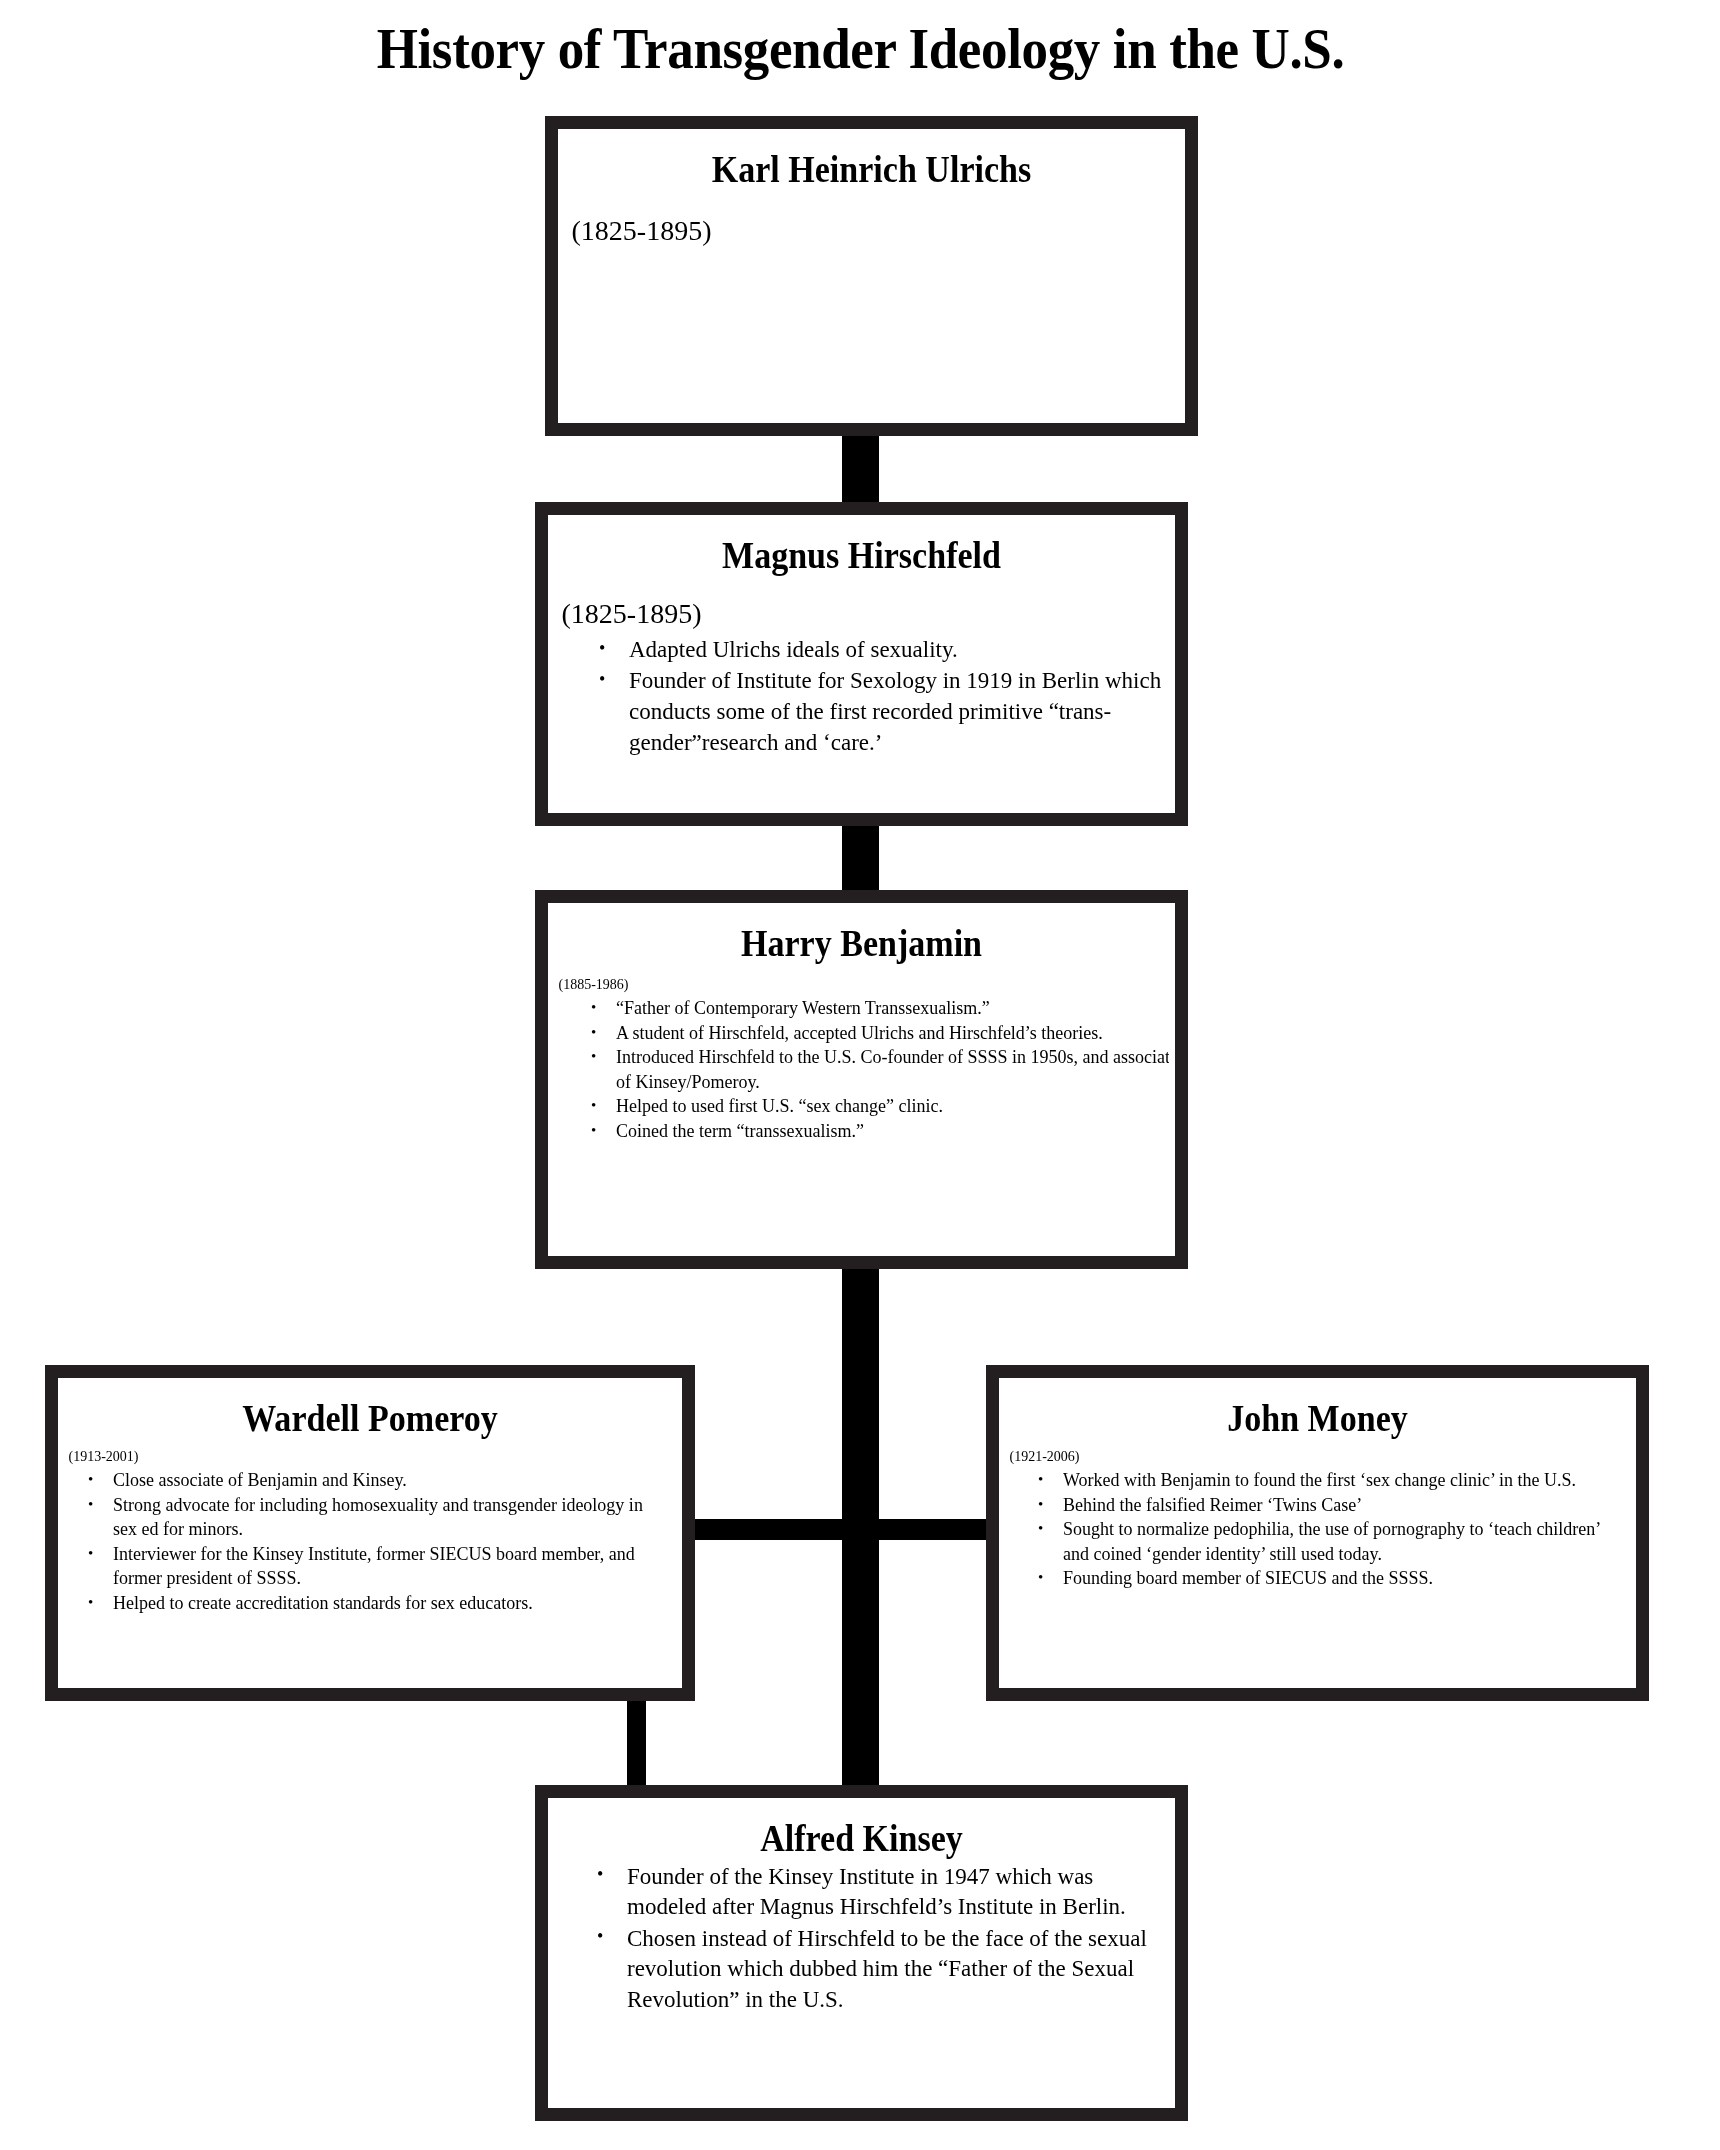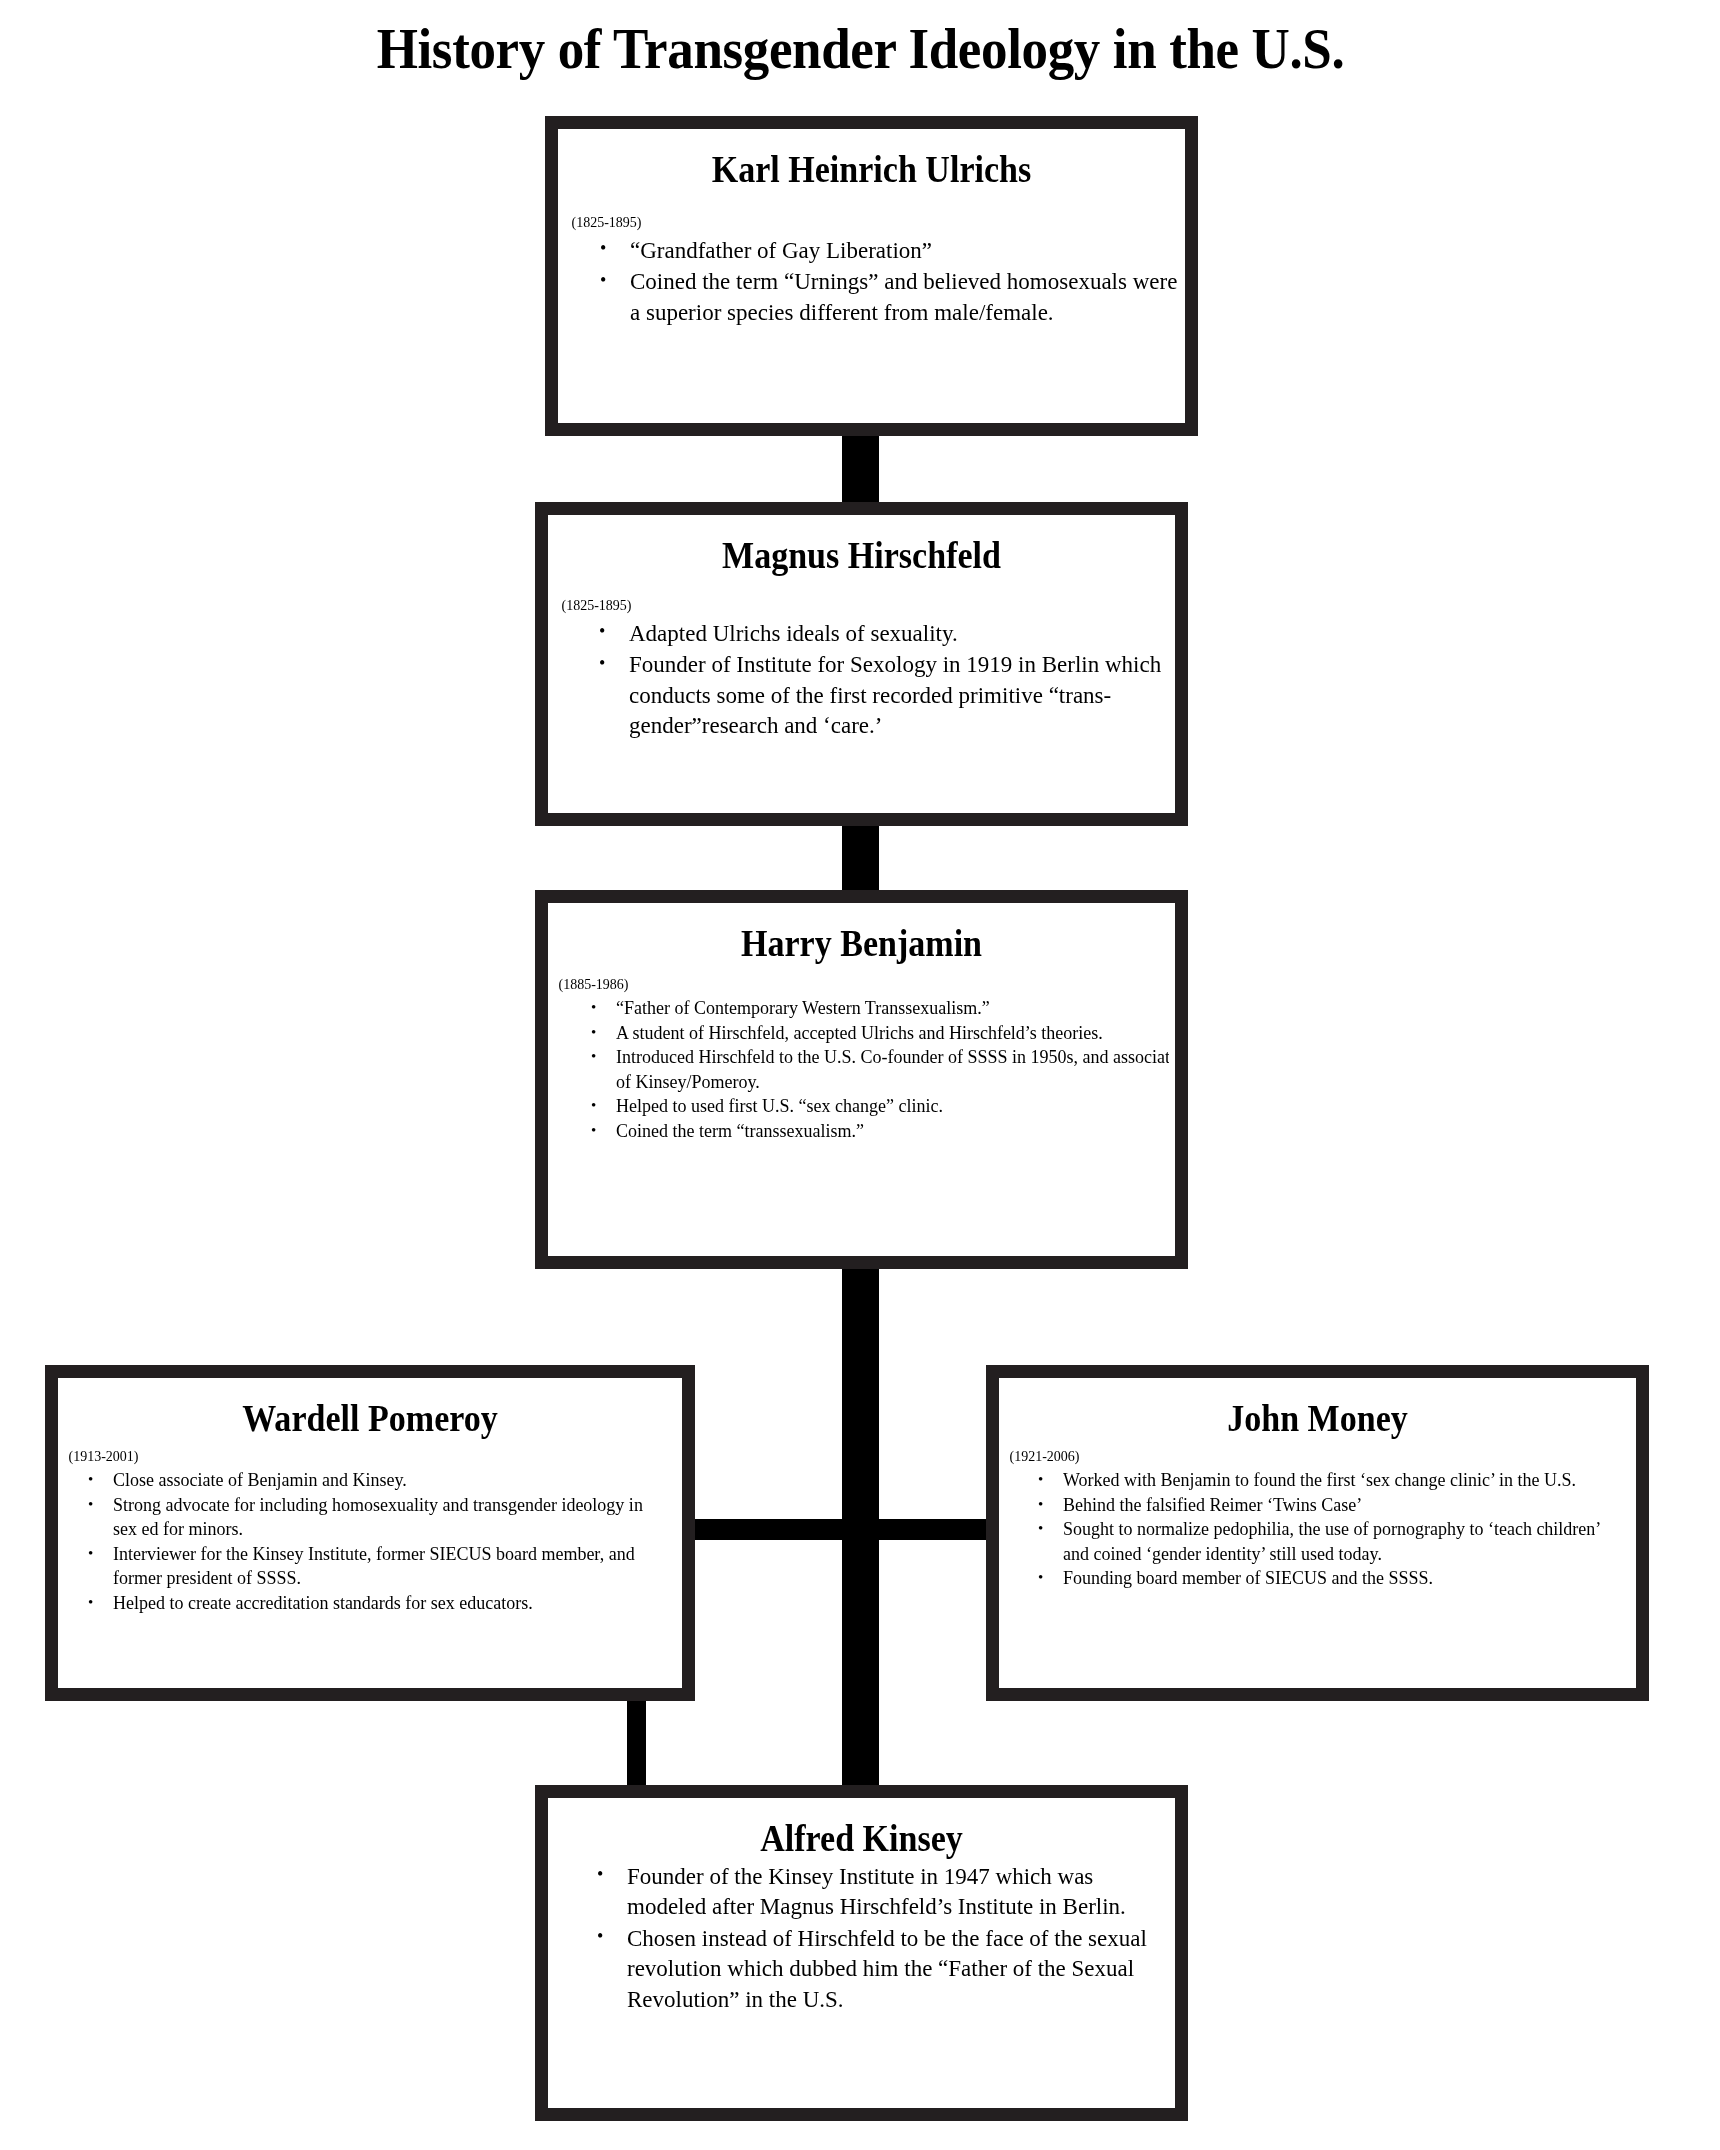--- a/index.html
+++ b/index.html
@@ -94,21 +94,21 @@
     top: 0;
   }
   ul.bullets > li > span.btxt {
     display: block;
   }
 
   
 
   
   .size-lg .node-title { font-size: 37px; }
-  .size-lg .node-years { font-size: 14px; }
+  .size-lg .node-years { font-size: 28px; }
   .size-lg ul.bullets > li {
     font-size: 23px;
     line-height: 1.33;
     padding-left: 30px;
     margin-bottom: 0.7px;
   }
   .size-lg ul.bullets > li::before { font-size: 18px; top: 1.5px; }
 
   
   .size-sm .node-title { font-size: 37px; }
@@ -168,28 +168,20 @@
   <div class="connector" style="left:842px; top:1265px; width:37px; height:524px;"></div>
 
   <div class="connector" style="left:694px; top:1519px; width:294px; height:21px;"></div>
 
   <div class="connector" style="left:627px; top:1697px; width:19.4px; height:94px;"></div>
 
   <div class="node size-lg" id="node-ulrichs">
     <div class="node-inner">
       <div class="node-title pad-title">Karl Heinrich Ulrichs</div>
       <div class="node-years">(1825-1895)</div>
-      <ul class="bullets">
-        <li>
-            <span class="btxt">“Grandfather of Gay Liberation”</span>
-          </li>
-        <li>
-            <span class="btxt">Coined the term “Urnings” and believed homosexuals were a superior species different from male/female.</span>
-          </li>
-      </ul>
     </div>
   </div>
 
   <div class="node size-lg" id="node-hirschfeld">
     <div class="node-inner">
       <div class="node-title pad-title">Magnus Hirschfeld</div>
       <div class="node-years">(1825-1895)</div>
       <ul class="bullets">
         <li>
             <span class="btxt">Adapted Ulrichs ideals of sexuality.</span>

